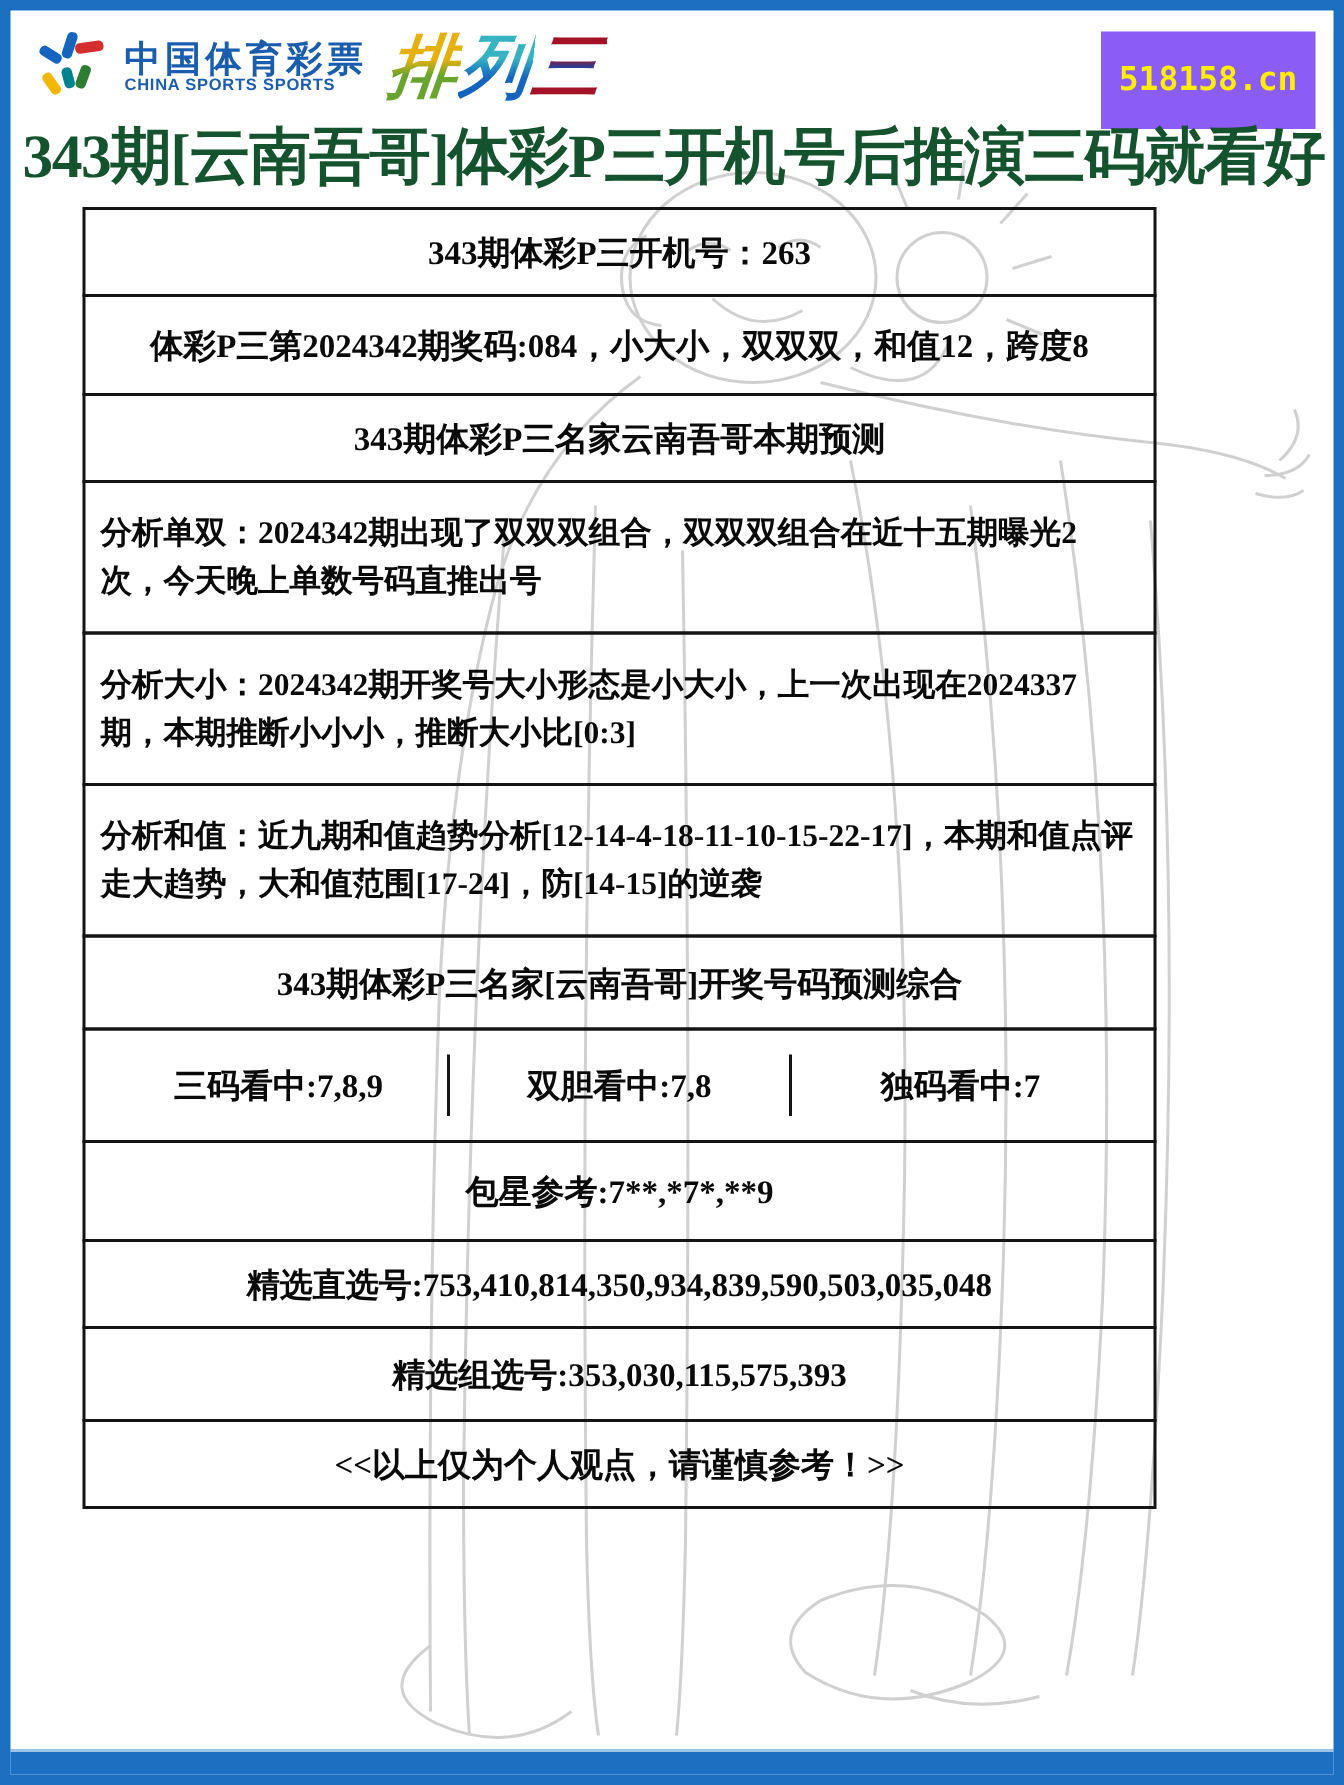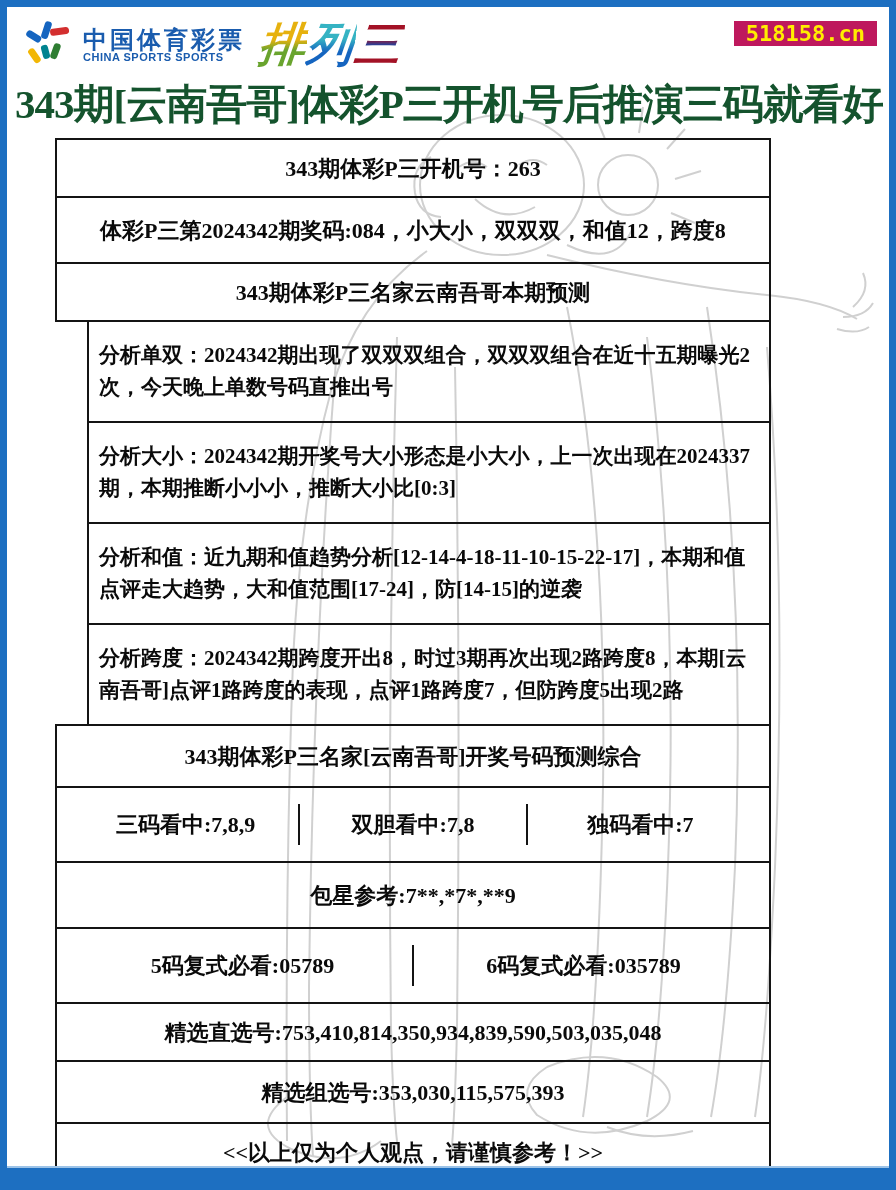--- a/index.html
+++ b/index.html
@@ -27,38 +27,38 @@
   .brand{margin-left:6px;font-family:"Liberation Sans","DejaVu Sans",sans-serif;font-style:italic;font-weight:900;font-size:46px;letter-spacing:2px;transform:skewX(-6deg);}
   .bc1{color:#c9941a;}
   .bc2{color:#1e86a8;}
   .bc3{color:#9c1630;}
   @supports ((-webkit-background-clip:text)){
     .bc1{background:linear-gradient(180deg,#e6b10e 42%,#69a42e 62%);-webkit-background-clip:text;background-clip:text;color:transparent;}
     .bc2{background:linear-gradient(180deg,#35b3c3 40%,#1565c0 65%);-webkit-background-clip:text;background-clip:text;color:transparent;}
     .bc3{background:linear-gradient(180deg,#a31226 40%,#26419b 52%,#a31226 64%);-webkit-background-clip:text;background-clip:text;color:transparent;}
   }
   .site-badge{
-    position:absolute;top:14px;right:12px;background:#be185d;color:#ffee00;
+    position:absolute;top:14px;right:12px;background:#8b5cf6;color:#ffee00;
     font-family:"DejaVu Sans Mono","Liberation Mono",monospace;
-    font-weight:bold;font-size:22px;padding:0 12px;cursor:pointer;
+    font-weight:bold;font-size:22px;padding:20px 12px;cursor:pointer;
   }
   
   .page-title{
     position:relative;z-index:2;text-align:center;margin:2px 8px 8px;
     color:#14532d;font-weight:bold;font-size:41px;letter-spacing:-1px;white-space:nowrap;
   }
   
   .sheet{position:relative;z-index:2;width:716px;margin-left:48px;}
   .row{
     border:2px solid #141414;margin-top:-2px;box-sizing:border-box;
     display:flex;align-items:center;justify-content:center;
     text-align:center;font-weight:bold;font-size:22px;color:#0a0a0a;
     padding:4px 10px;background:transparent;line-height:1.5;
   }
-  .row.left{justify-content:flex-start;text-align:left;font-size:21px;padding:18px 10px;margin-left:32px;}
+  .row.left{justify-content:flex-start;text-align:left;font-size:21px;padding:18px 10px;}
   .row.cols{padding:16px;align-items:stretch;}
   .cell{flex:1;display:flex;align-items:center;justify-content:center;padding:4px 6px;}
   .cell + .cell{border-left:2px solid #141414;}
 </style>
 </head>
 <body>
 
 <svg class="sketch" width="896" height="1190" viewBox="0 0 896 1190">
   <g stroke="#c8c8c8" stroke-width="2" fill="none" opacity="0.85">
     <ellipse cx="495" cy="178" rx="82" ry="70"></ellipse>
@@ -105,30 +105,25 @@
 
 <div class="page-title">343期[云南吾哥]体彩P三开机号后推演三码就看好</div>
 
 <div class="sheet">
   <div class="row" style="min-height:60px">343期体彩P三开机号：263</div>
   <div class="row" style="min-height:68px">体彩P三第2024342期奖码:084，小大小，双双双，和值12，跨度8</div>
   <div class="row" style="min-height:60px">343期体彩P三名家云南吾哥本期预测</div>
   <div class="row left" style="min-height:86px">分析单双：2024342期出现了双双双组合，双双双组合在近十五期曝光2次，今天晚上单数号码直推出号</div>
   <div class="row left" style="min-height:84px">分析大小：2024342期开奖号大小形态是小大小，上一次出现在2024337期，本期推断小小小，推断大小比[0:3]</div>
   <div class="row left" style="min-height:84px">分析和值：近九期和值趋势分析[12-14-4-18-11-10-15-22-17]，本期和值点评走大趋势，大和值范围[17-24]，防[14-15]的逆袭</div>
-  <div class="row left" style="min-height:86px">分析跨度：2024342期跨度开出8，时过3期再次出现2路跨度8，本期[云南吾哥]点评1路跨度的表现，点评1路跨度7，但防跨度5出现2路</div>
   <div class="row" style="min-height:64px">343期体彩P三名家[云南吾哥]开奖号码预测综合</div>
   <div class="row cols" style="min-height:60px">
     <div class="cell">三码看中:7,8,9</div>
     <div class="cell">双胆看中:7,8</div>
     <div class="cell">独码看中:7</div>
   </div>
   <div class="row" style="min-height:68px">包星参考:7**,*7*,**9</div>
-  <div class="row cols" style="min-height:62px">
-    <div class="cell">5码复式必看:05789</div>
-    <div class="cell">6码复式必看:035789</div>
-  </div>
   <div class="row" style="min-height:60px">精选直选号:753,410,814,350,934,839,590,503,035,048</div>
   <div class="row" style="min-height:64px">精选组选号:353,030,115,575,393</div>
   <div class="row" style="min-height:60px">&lt;&lt;以上仅为个人观点，请谨慎参考！&gt;&gt;</div>
 </div>
 
 <div class="bottom-band"></div>
 
 </body></html>

